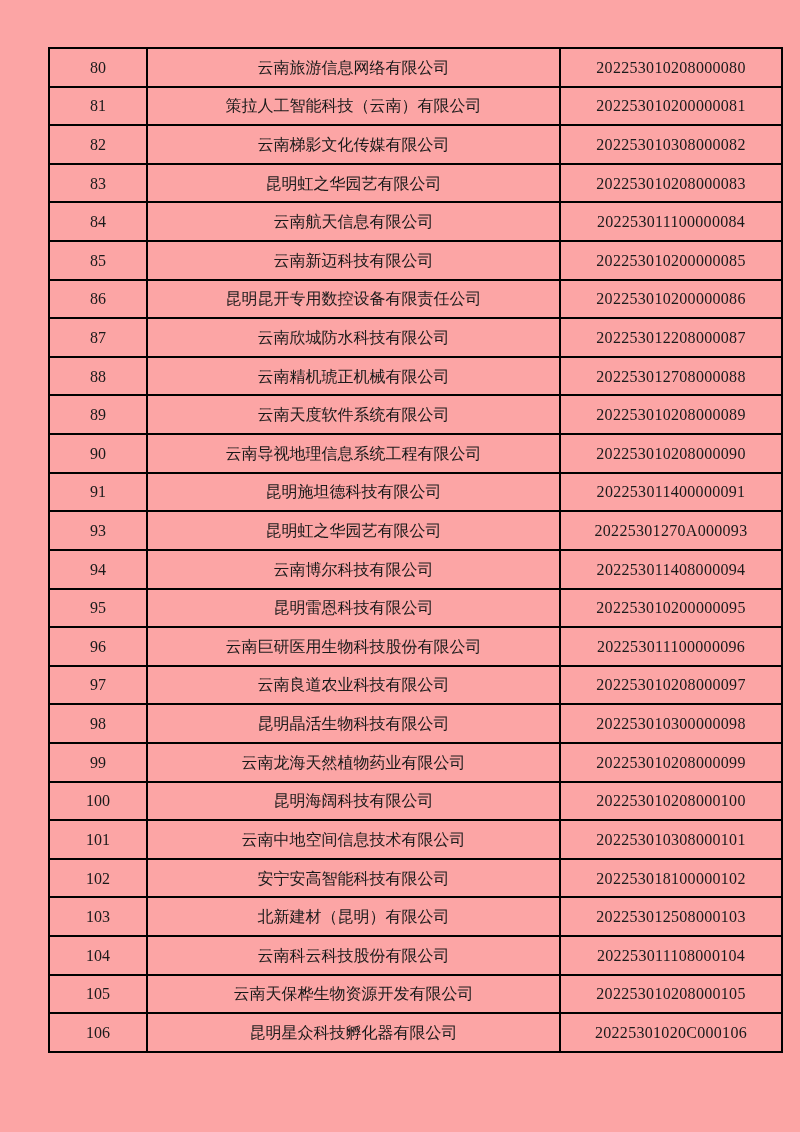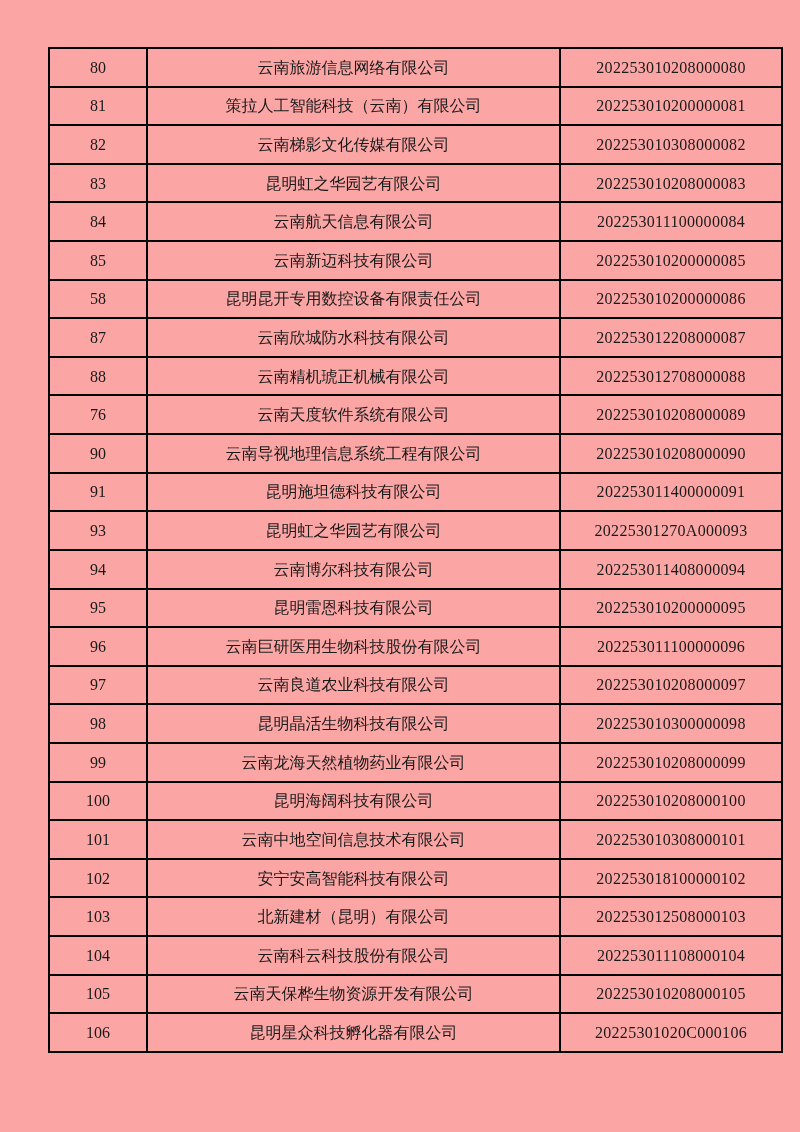--- a/index.html
+++ b/index.html
@@ -77,36 +77,36 @@
     <td class="col-no">84</td>
     <td class="col-name">云南航天信息有限公司</td>
     <td class="col-code">202253011100000084</td>
   </tr>
           <tr>
     <td class="col-no">85</td>
     <td class="col-name">云南新迈科技有限公司</td>
     <td class="col-code">202253010200000085</td>
   </tr>
           <tr>
-    <td class="col-no">58</td>
+    <td class="col-no">86</td>
     <td class="col-name">昆明昆开专用数控设备有限责任公司</td>
     <td class="col-code">202253010200000086</td>
   </tr>
           <tr>
     <td class="col-no">87</td>
     <td class="col-name">云南欣城防水科技有限公司</td>
     <td class="col-code">202253012208000087</td>
   </tr>
           <tr>
     <td class="col-no">88</td>
     <td class="col-name">云南精机琥正机械有限公司</td>
     <td class="col-code">202253012708000088</td>
   </tr>
           <tr>
-    <td class="col-no">76</td>
+    <td class="col-no">89</td>
     <td class="col-name">云南天度软件系统有限公司</td>
     <td class="col-code">202253010208000089</td>
   </tr>
           <tr>
     <td class="col-no">90</td>
     <td class="col-name">云南导视地理信息系统工程有限公司</td>
     <td class="col-code">202253010208000090</td>
   </tr>
           <tr>
     <td class="col-no">91</td>

